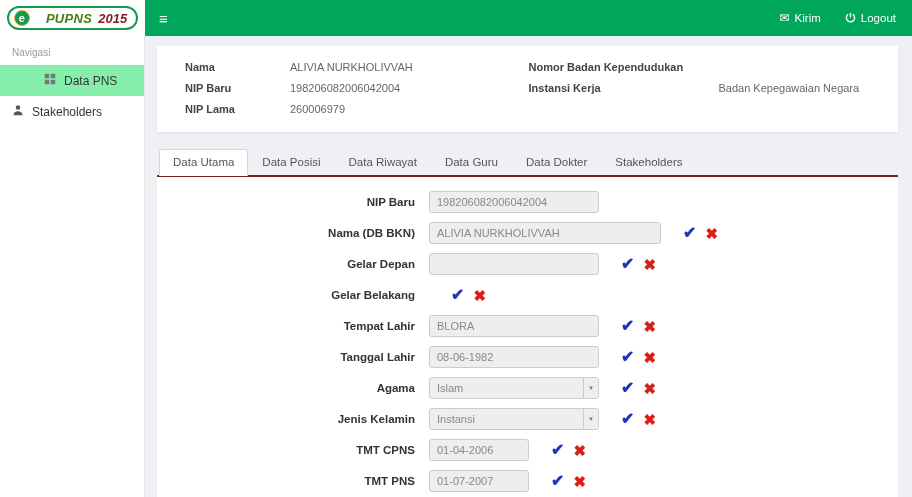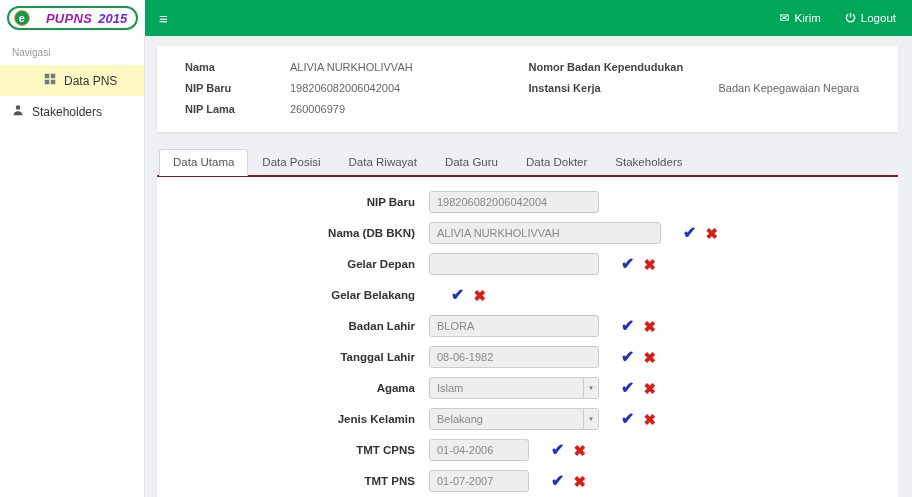--- a/index.html
+++ b/index.html
@@ -4,34 +4,34 @@
 <style>
   * { margin: 0; padding: 0; box-sizing: border-box; }
   html, body { width: 912px; height: 497px; overflow: hidden; }
   body { font-family: "Liberation Sans", sans-serif; background: #eef0f3; }
 
   
   .topbar { display: flex; height: 36px; background: #00a65a; }
   .brand-area { width: 145px; background: #ffffff; display: flex; align-items: center; justify-content: center; }
   .logo-pill { display: flex; align-items: center; gap: 4px; border: 2px solid #14994f; border-radius: 15px; padding: 2px 9px 2px 5px; background: #fff; }
   .logo-e { width: 16px; height: 16px; border-radius: 50%; background: #14994f; color: #fff; font-weight: bold; font-size: 11px; display: flex; align-items: center; justify-content: center; border: 1px solid #e8a33d; }
-  .brand-text { color: #a21caf; font-weight: bold; font-style: italic; font-size: 13px; letter-spacing: .3px; margin-left: 12px; }
-  .brand-year { color: #6d28d9; font-weight: bold; font-style: italic; font-size: 13px; margin-left: 2px; }
+  .brand-text { color: #4d7c0f; font-weight: bold; font-style: italic; font-size: 13px; letter-spacing: .3px; margin-left: 12px; }
+  .brand-year { color: #7f1d1d; font-weight: bold; font-style: italic; font-size: 13px; margin-left: 2px; }
   .topbar-main { flex: 1; display: flex; align-items: center; color: #fff; }
   .hamburger { padding: 0 14px; font-size: 15px; cursor: pointer; line-height: 1; }
   .topbar-right { margin-left: auto; display: flex; align-items: center; gap: 24px; padding-right: 16px; font-size: 11.5px; }
   .topbar-link { display: flex; align-items: center; gap: 5px; cursor: pointer; }
   .topbar-link .glyph { font-size: 12px; line-height: 1; }
 
   
   .layout { display: flex; height: 492px; border-radius: 20px; }
   .sidebar { width: 145px; background: #fff; border-right: 1px solid #e4e4e4; }
   .nav-title { color: #9a9a9a; font-size: 10px; padding: 11px 12px 7px 12px; }
   .nav-item { display: flex; align-items: center; gap: 8px; padding: 8px 12px; font-size: 12px; color: #333; cursor: pointer; }
-  .nav-item.active { background: #fef9c3; padding-left: 44px; }
+  .nav-item.active { background: #86efac; padding-left: 44px; }
   .nav-item svg { flex: 0 0 auto; }
 
   .content { flex: 1; display: flex; flex-direction: column; padding: 10px 14px 0 12px; overflow: hidden; }
 
   
   .summary-card { background: #fff; box-shadow: 0 1px 2px rgba(0,0,0,.08); padding: 11px 12px 12px 28px; display: flex; font-size: 11px; }
   .summary-col-left { width: 49%; }
   .summary-col-right { flex: 1; }
   .summary-row { display: flex; line-height: 21px; }
   .summary-label { font-weight: bold; color: #444; }
@@ -173,21 +173,21 @@
         <span class="cross-icon">✖</span>
       </div>
 
       <div class="form-row">
         <label class="form-label">Gelar Belakang</label>
         <span class="check-icon">✔</span>
         <span class="cross-icon">✖</span>
       </div>
 
       <div class="form-row">
-        <label class="form-label">Badan Lahir</label>
+        <label class="form-label">Tempat Lahir</label>
         <input class="input w-md" type="text" value="BLORA" style="">
         <span class="check-icon">✔</span>
         <span class="cross-icon">✖</span>
       </div>
 
       <div class="form-row">
         <label class="form-label">Tanggal Lahir</label>
         <input class="input w-md" type="text" value="08-06-1982" style="">
         <span class="check-icon">✔</span>
         <span class="cross-icon">✖</span>
@@ -199,21 +199,21 @@
           <span class="select-value">Islam</span>
           <span class="caret-box">▼</span>
         </div>
         <span class="check-icon">✔</span>
         <span class="cross-icon">✖</span>
       </div>
 
       <div class="form-row">
         <label class="form-label">Jenis Kelamin</label>
         <div class="input select w-md">
-          <span class="select-value">Belakang</span>
+          <span class="select-value">Instansi</span>
           <span class="caret-box">▼</span>
         </div>
         <span class="check-icon">✔</span>
         <span class="cross-icon">✖</span>
       </div>
 
       <div class="form-row">
         <label class="form-label">TMT CPNS</label>
         <input class="input w-sm" type="text" value="01-04-2006" style="">
         <span class="check-icon">✔</span>

